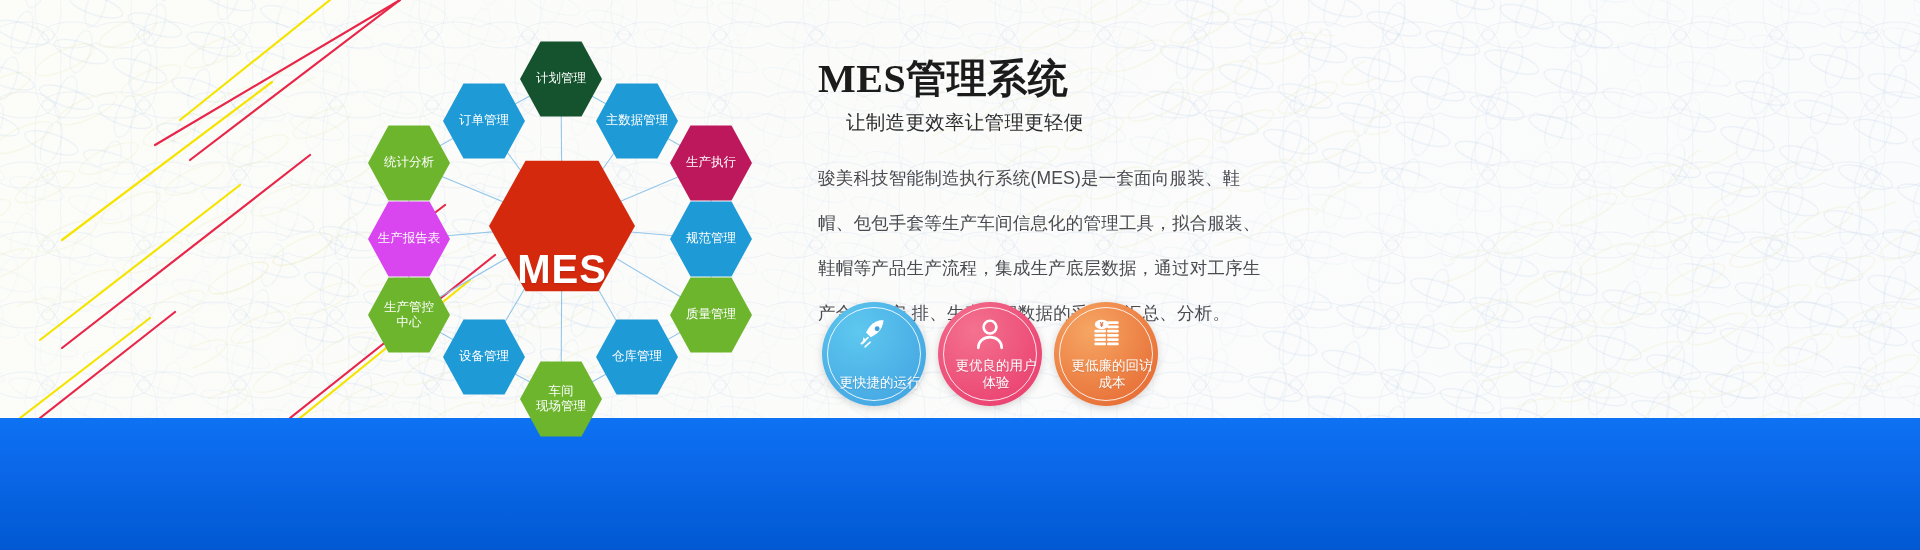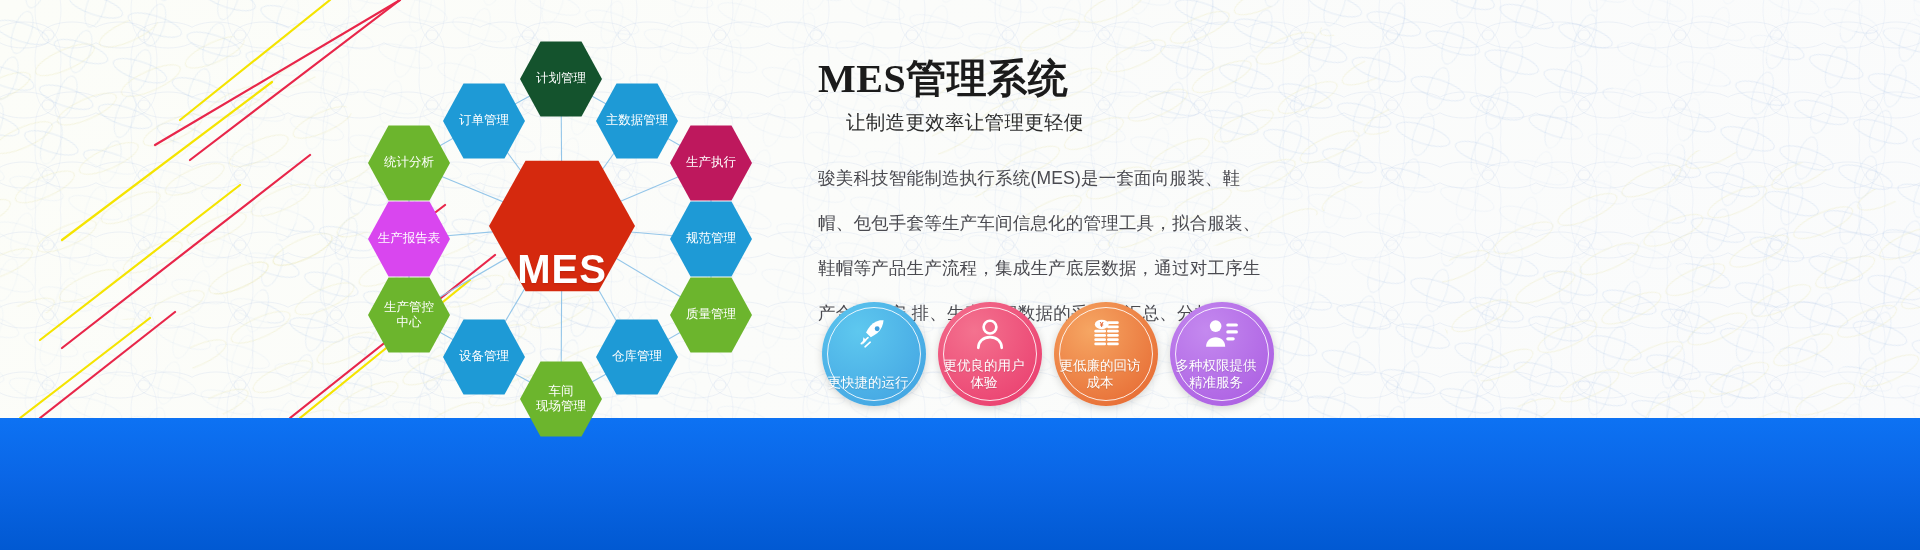--- a/index.html
+++ b/index.html
@@ -68,21 +68,21 @@
   
   #badges {
     position:absolute; left:822px; top:302px;
     display:flex; gap:12px;
   }
   .badge {
     width:104px; height:104px; border-radius:50%;
     position:relative;
     box-shadow:0 2px 9px rgba(0,0,0,.16);
     display:flex; flex-direction:column;
-    align-items:flex-start; justify-content:flex-end;
+    align-items:flex-end; justify-content:flex-end;
     padding-bottom:15px;
   }
   .badge .ring {
     position:absolute; inset:5px; border-radius:50%;
     border:1.6px solid rgba(255,255,255,.85);
     pointer-events:none;
   }
   .badge .ico {
     position:absolute; top:15px; left:50%;
     transform:translateX(-50%);
@@ -316,31 +316,15 @@
           </g>
           <text x="24" y="18" font-size="13" font-weight="bold" text-anchor="middle" fill="#e4622c" font-family="'Liberation Sans',sans-serif">¥</text>
         </g>
       </svg>
       <div class="blabel">
           <div>更低廉的回访</div>
           <div>成本</div>
         </div>
     </div>
 
-    <div class="badge" style="background:radial-gradient(circle at 35% 28%,#c489ef,#a858e0);">
-      <div class="ring"></div>
-      <svg class="ico" viewBox="0 0 64 64">
-        <g fill="#fff">
-          <circle cx="20" cy="17" r="11"></circle>
-          <path d="M2 56c0-11 8-18 18-18s18 7 18 18z"></path>
-          <rect x="40" y="12" width="22" height="6" rx="3"></rect>
-          <rect x="40" y="25" width="22" height="6" rx="3"></rect>
-          <rect x="40" y="38" width="16" height="6" rx="3"></rect>
-        </g>
-      </svg>
-      <div class="blabel">
-          <div>多种权限提供</div>
-          <div>精准服务</div>
-        </div>
-    </div>
 
   </div>
 </div>
 
 </body></html>

